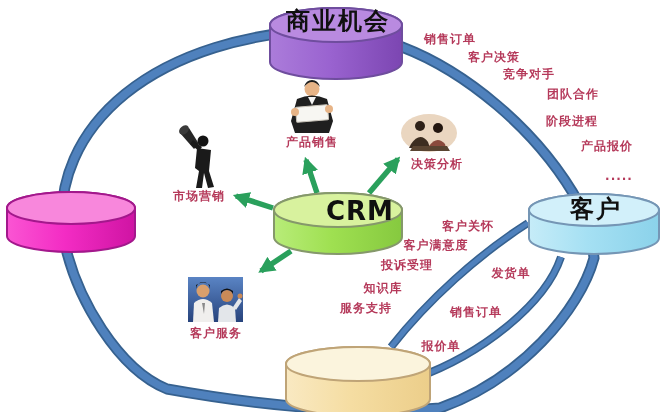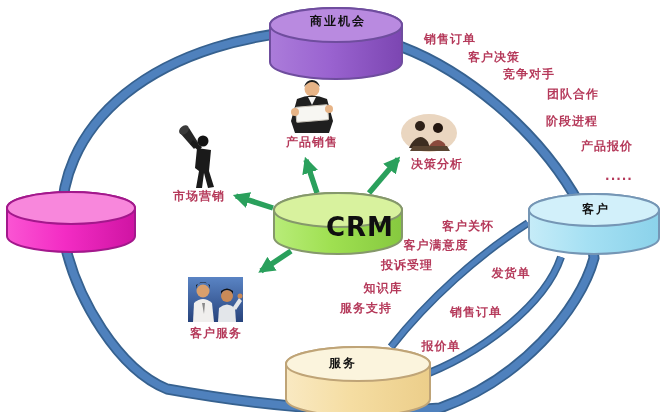--- a/index.html
+++ b/index.html
@@ -1,21 +1,21 @@
 <!DOCTYPE html>
 <html><head>
 <meta charset="utf-8">
 <style>
   html,body{margin:0;padding:0;background:#fff;}
   .stage{position:relative;width:662px;height:412px;background:#ffffff;overflow:hidden;
          font-family:"DejaVu Sans",sans-serif;}
   .stage svg{position:absolute;left:0;top:0;}
   .lbl{position:absolute;transform:translate(-50%,-50%);color:#b5395a;font-size:12px;
        font-weight:bold;white-space:nowrap;letter-spacing:1px;}
-  .node-lbl{position:absolute;transform:translate(-50%,-50%);color:#101010;font-size:12px;
+  .node-lbl{position:absolute;transform:translate(-50%,-50%);color:#101010;font-size:24px;
        font-weight:bold;white-space:nowrap;letter-spacing:2px;}
   .crm-lbl{font-size:26px;letter-spacing:1px;}
 </style>
 </head>
 <body>
 
 <div class="stage">
 
   <svg width="662" height="412" viewBox="0 0 662 412">
     <defs>
@@ -128,22 +128,21 @@
       <circle cx="227" cy="296" r="6" fill="#c98a58"></circle>
       <path d="M221 294 a6.5 6.5 0 0 1 12 0 l0 -3 q-6 -5 -12 0 Z" fill="#111111"></path>
       <path d="M218 322 L219 308 q8 -7 16 0 L236 322 Z" fill="#e3e6ea"></path>
       <path d="M233 307 L239 298 L242 301 L236 310 Z" fill="#e3e6ea"></path>
       <circle cx="240" cy="296" r="2.5" fill="#c98a58"></circle>
     </g>
   </svg>
 
   <div class="node-lbl" style="left:338px;top:21px;">商业机会</div>
   <div class="node-lbl" style="left:596px;top:209px;">客户</div>
-  <div class="node-lbl" style="left:343px;top:363px;">服务</div>
-  <div class="node-lbl crm-lbl" style="left:360px;top:227px;">CRM</div>
+  <div class="node-lbl crm-lbl" style="left:360px;top:211px;">CRM</div>
 
   <div class="lbl" style="left:199px;top:196px;">市场营销</div>
   <div class="lbl" style="left:312px;top:142px;">产品销售</div>
   <div class="lbl" style="left:437px;top:164px;">决策分析</div>
   <div class="lbl" style="left:216px;top:333px;">客户服务</div>
 
   <div class="lbl" style="left:450px;top:39px;">销售订单</div>
   <div class="lbl" style="left:494px;top:57px;text-align:right;">客户决策</div>
   <div class="lbl" style="left:529px;top:74px;">竞争对手</div>
   <div class="lbl" style="left:563px;top:94px;padding-left:20px;">团队合作</div>

